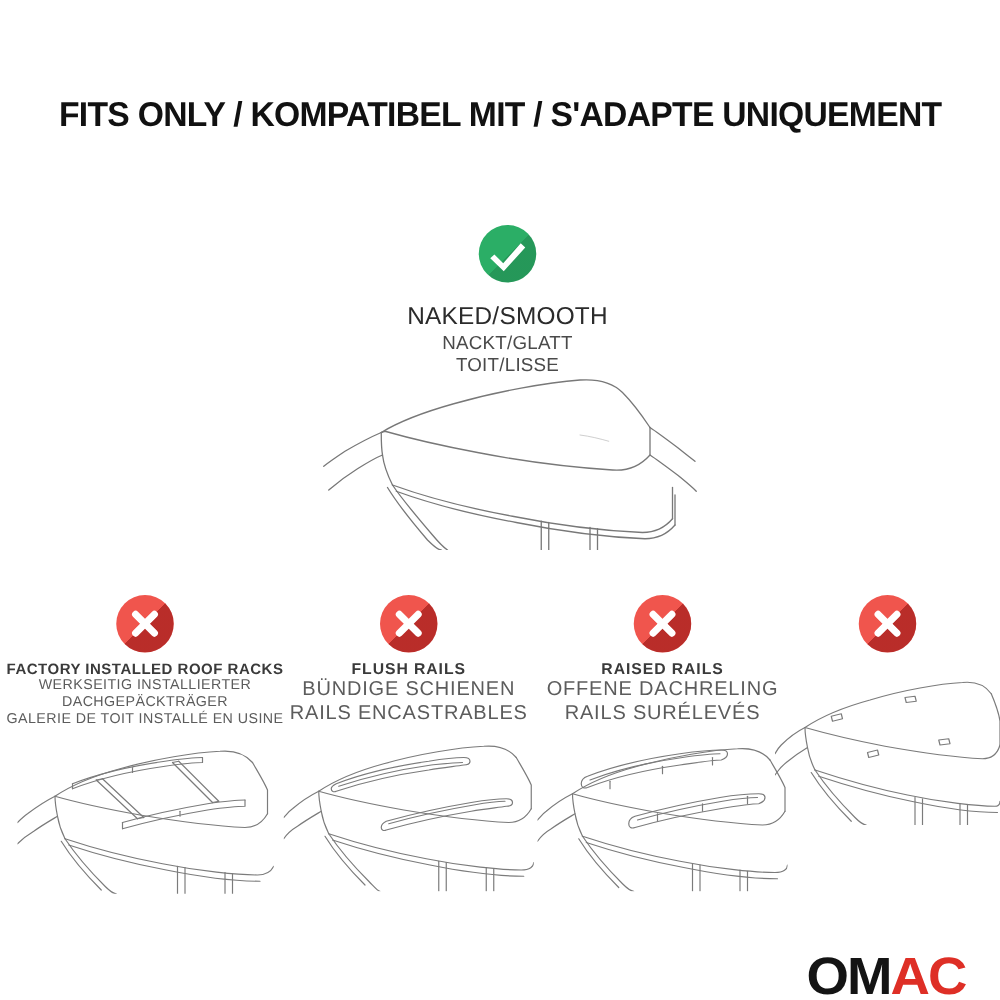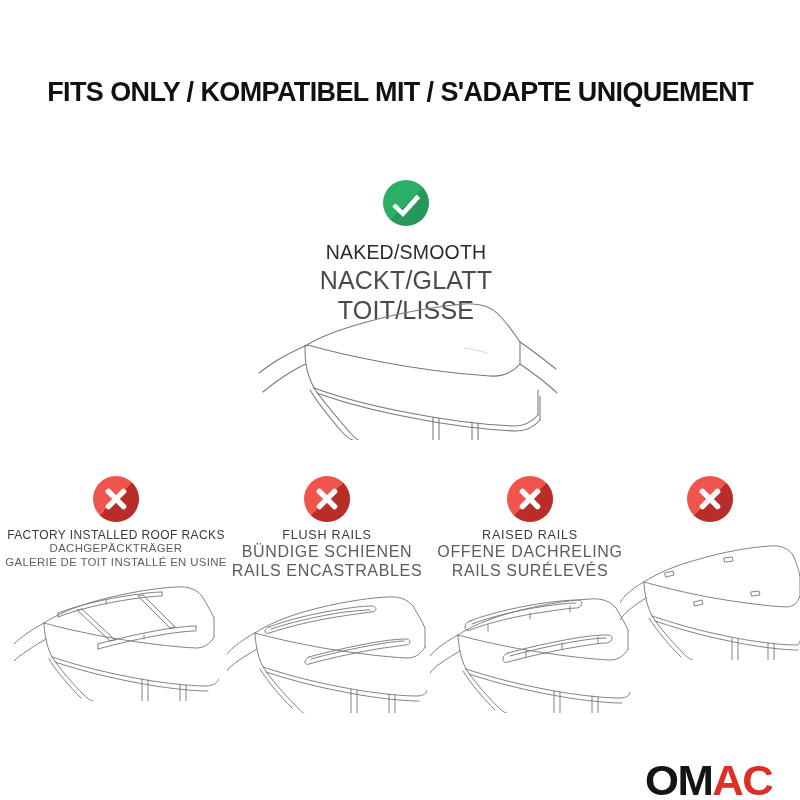--- a/index.html
+++ b/index.html
@@ -78,21 +78,21 @@
   .ok-labels {
     margin-top: 11px;
     line-height: 1.22;
   }
   .ok-labels .l1 {
     font-size: 19.5px;
     color: #2b2b2b;
     letter-spacing: 0.2px;
   }
   .ok-labels .l2, .ok-labels .l3 {
-    font-size: 25px;
+    font-size: 15px;
     color: #4a4a4a;
     letter-spacing: 0.2px;
   }
 
   
   .roof-hero {
     position: absolute;
     top: 276px;
     left: 258px;
     width: 300px;
@@ -111,21 +111,21 @@
     position: absolute;
     top: 0;
     text-align: center;
   }
   .cell-badge { height: 52px; }
   .cell-labels { line-height: 1.18; }
   .cell-labels .l1 {
     font-size: 12.6px;
     color: #3a3a3a;
     letter-spacing: 0.75px;
-    font-weight: normal;
+    font-weight: bold;
   }
   .cell-labels .l2,
   .cell-labels .l3,
   .cell-labels .l4 {
     font-size: 16px;
     color: #5c5c5c;
     letter-spacing: 0.65px;
   }
   .cell-art {
     margin-top: 4px;
@@ -224,20 +224,21 @@
           <svg viewBox="0 0 46 46">
             <g fill="#ffffff">
               <rect x="20.2" y="9.6" width="5.6" height="26.8" rx="2.6" transform="rotate(45 23 23)"></rect>
               <rect x="20.2" y="9.6" width="5.6" height="26.8" rx="2.6" transform="rotate(-45 23 23)"></rect>
             </g>
           </svg>
         </div>
       </div>
       <div class="cell-labels">
         <div class="l1">FACTORY INSTALLED ROOF RACKS</div>
+        <div class="l2">WERKSEITIG INSTALLIERTER</div>
         <div class="l3">DACHGEPÄCKTRÄGER</div>
         <div class="l4">GALERIE DE TOIT INSTALLÉ EN USINE</div>
       </div>
       <div class="cell-art">
         <svg viewBox="0 0 205 128" width="205" height="128">
           <g fill="none" stroke="#7b7b7b" stroke-width="0.95" stroke-linecap="round" stroke-linejoin="round">
 
             <path d="M30 50 C42 42 60 34 82 28 C110 20 142 15 162 14 C174 13 182 16 188 23"></path>
             <path d="M30 50 C44 54 70 60 98 65 C128 70 160 74 182 75 C190 75 196 71 200 64"></path>
             <path d="M188 23 C192 30 197 38 200 45 L200 64"></path>

